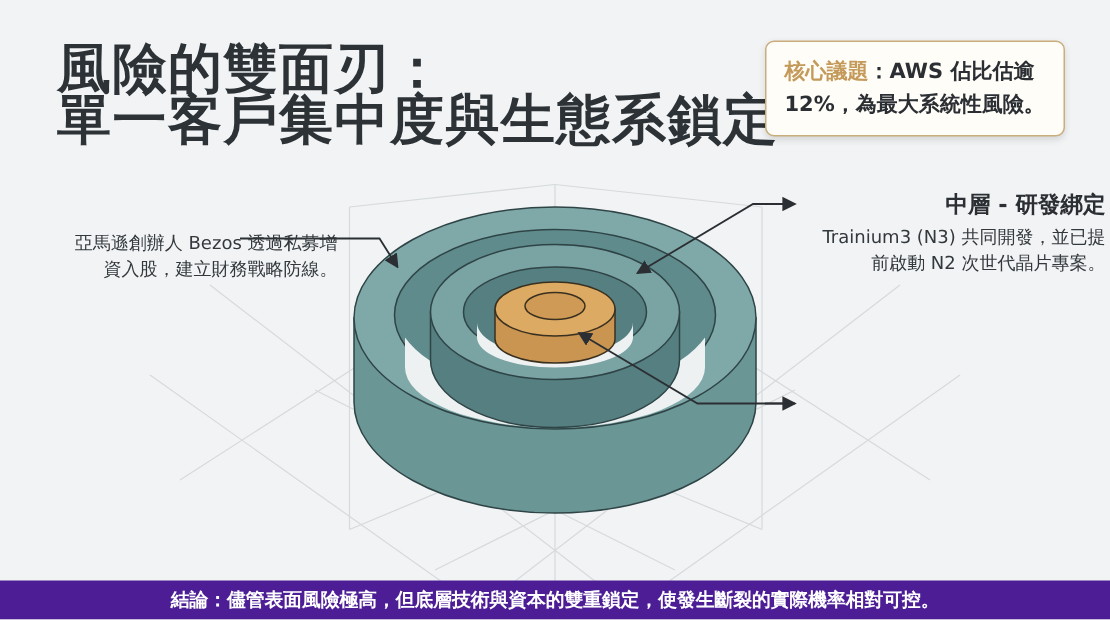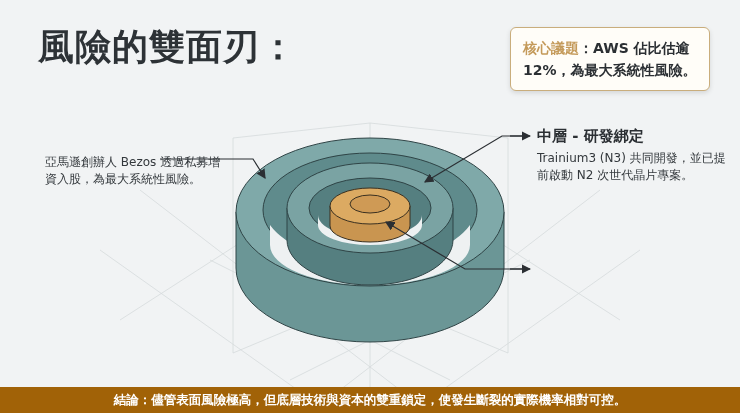--- a/index.html
+++ b/index.html
@@ -16,37 +16,38 @@
     }
     .callout {
       position:absolute; left:510px; top:27px; width:200px; height:64px;
       background:#fffdf8; border:1.5px solid #c9ad7c; border-radius:6px;
       box-shadow:0 2px 5px rgba(0,0,0,0.12);
       padding:9px 0 0 12px; box-sizing:border-box;
       font-size:14px; font-weight:bold; line-height:22px; color:#2b2f33;
     }
     .callout .hl { color:#c49a5a; }
     .diagram { position:absolute; left:0; top:0; }
-    .label { position:absolute; }
+    .label { position:absolute;text-align:right; }
     .label h3 { margin:0; font-size:15px; font-weight:bold; color:#2b2f33; line-height:20px; }
     .label p  { margin:4px 0 0 0; font-size:12px; line-height:17px; color:#33383c; }
     #outer { left:45px; top:150px; width:180px; }
     #middle { left:537px; top:126px; width:200px; }
     #inner  { left:537px; top:260px; width:200px; }
     .footer {
       position:absolute; left:0; top:387px; width:740px; height:26px;
-      background:#a16207; color:#ffffff;
+      background:#4c1d95; color:#ffffff;
       font-size:12.5px; font-weight:bold; line-height:26px; text-align:center;
     }
   </style>
 </head>
 <body>
 
 <div class="title">
   <div>風險的雙面刃：</div>
+  <div>單一客戶集中度與生態系鎖定</div>
 </div>
 
 <div class="callout">
   <span class="hl">核心議題</span><span>：</span><span>AWS 佔比估逾</span><br>
   <span>12%，為最大系統性風險。</span>
 </div>
 
 <svg class="diagram" width="740" height="413" viewBox="0 0 740 413">
   <defs>
     <marker id="arr" markerWidth="8" markerHeight="8" refX="7" refY="4" orient="auto">
@@ -93,21 +94,21 @@
 
   <polyline points="228,159 253,159 265,178" fill="none" stroke="#2b2f33" stroke-width="1.2" marker-end="url(#arr)"></polyline>
   <line x1="160" y1="159" x2="228" y2="159" stroke="#2b2f33" stroke-width="1.2"></line>
   <polyline points="525,136 502,136 425,182" fill="none" stroke="#2b2f33" stroke-width="1.2" marker-end="url(#arr)"></polyline>
   <line x1="510" y1="136" x2="530" y2="136" stroke="#2b2f33" stroke-width="1.2" marker-end="url(#arr)"></line>
   <polyline points="525,269 465,269 386,222" fill="none" stroke="#2b2f33" stroke-width="1.2" marker-end="url(#arr)"></polyline>
   <line x1="510" y1="269" x2="530" y2="269" stroke="#2b2f33" stroke-width="1.2" marker-end="url(#arr)"></line>
 </svg>
 
 <div class="label" id="outer">
-  <p>亞馬遜創辦人 Bezos 透過私募增資入股，為最大系統性風險。</p>
+  <p>亞馬遜創辦人 Bezos 透過私募增資入股，建立財務戰略防線。</p>
 </div>
 
 <div class="label" id="middle">
   <h3>中層 - 研發綁定</h3>
   <p>Trainium3 (N3) 共同開發，並已提前啟動 N2 次世代晶片專案。</p>
 </div>
 
 <div class="label" id="inner">
 </div>
 

